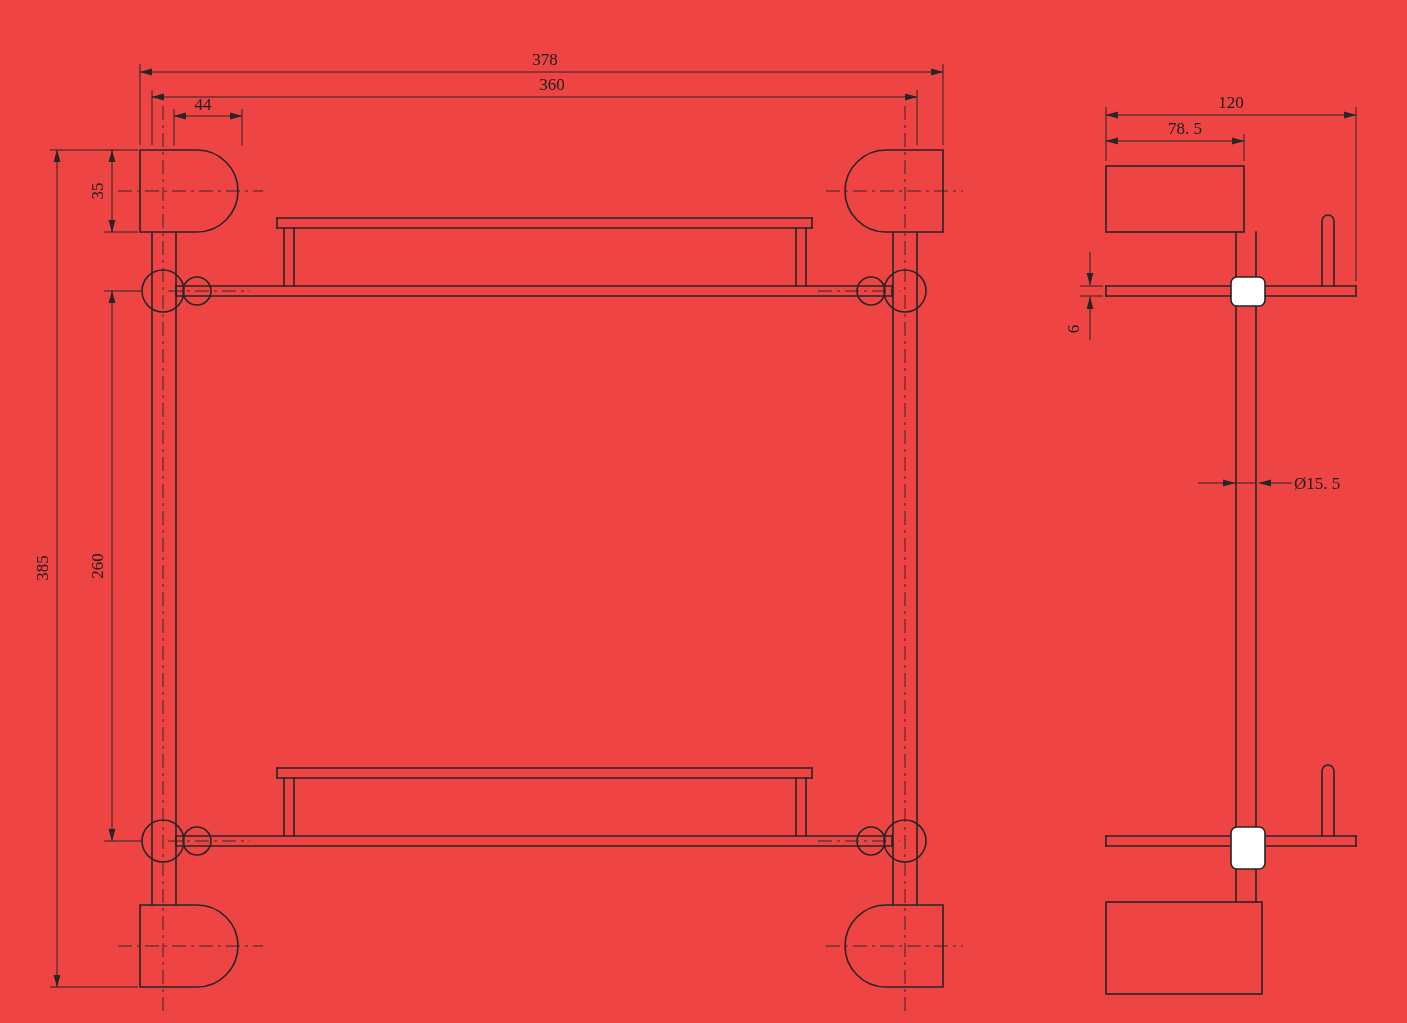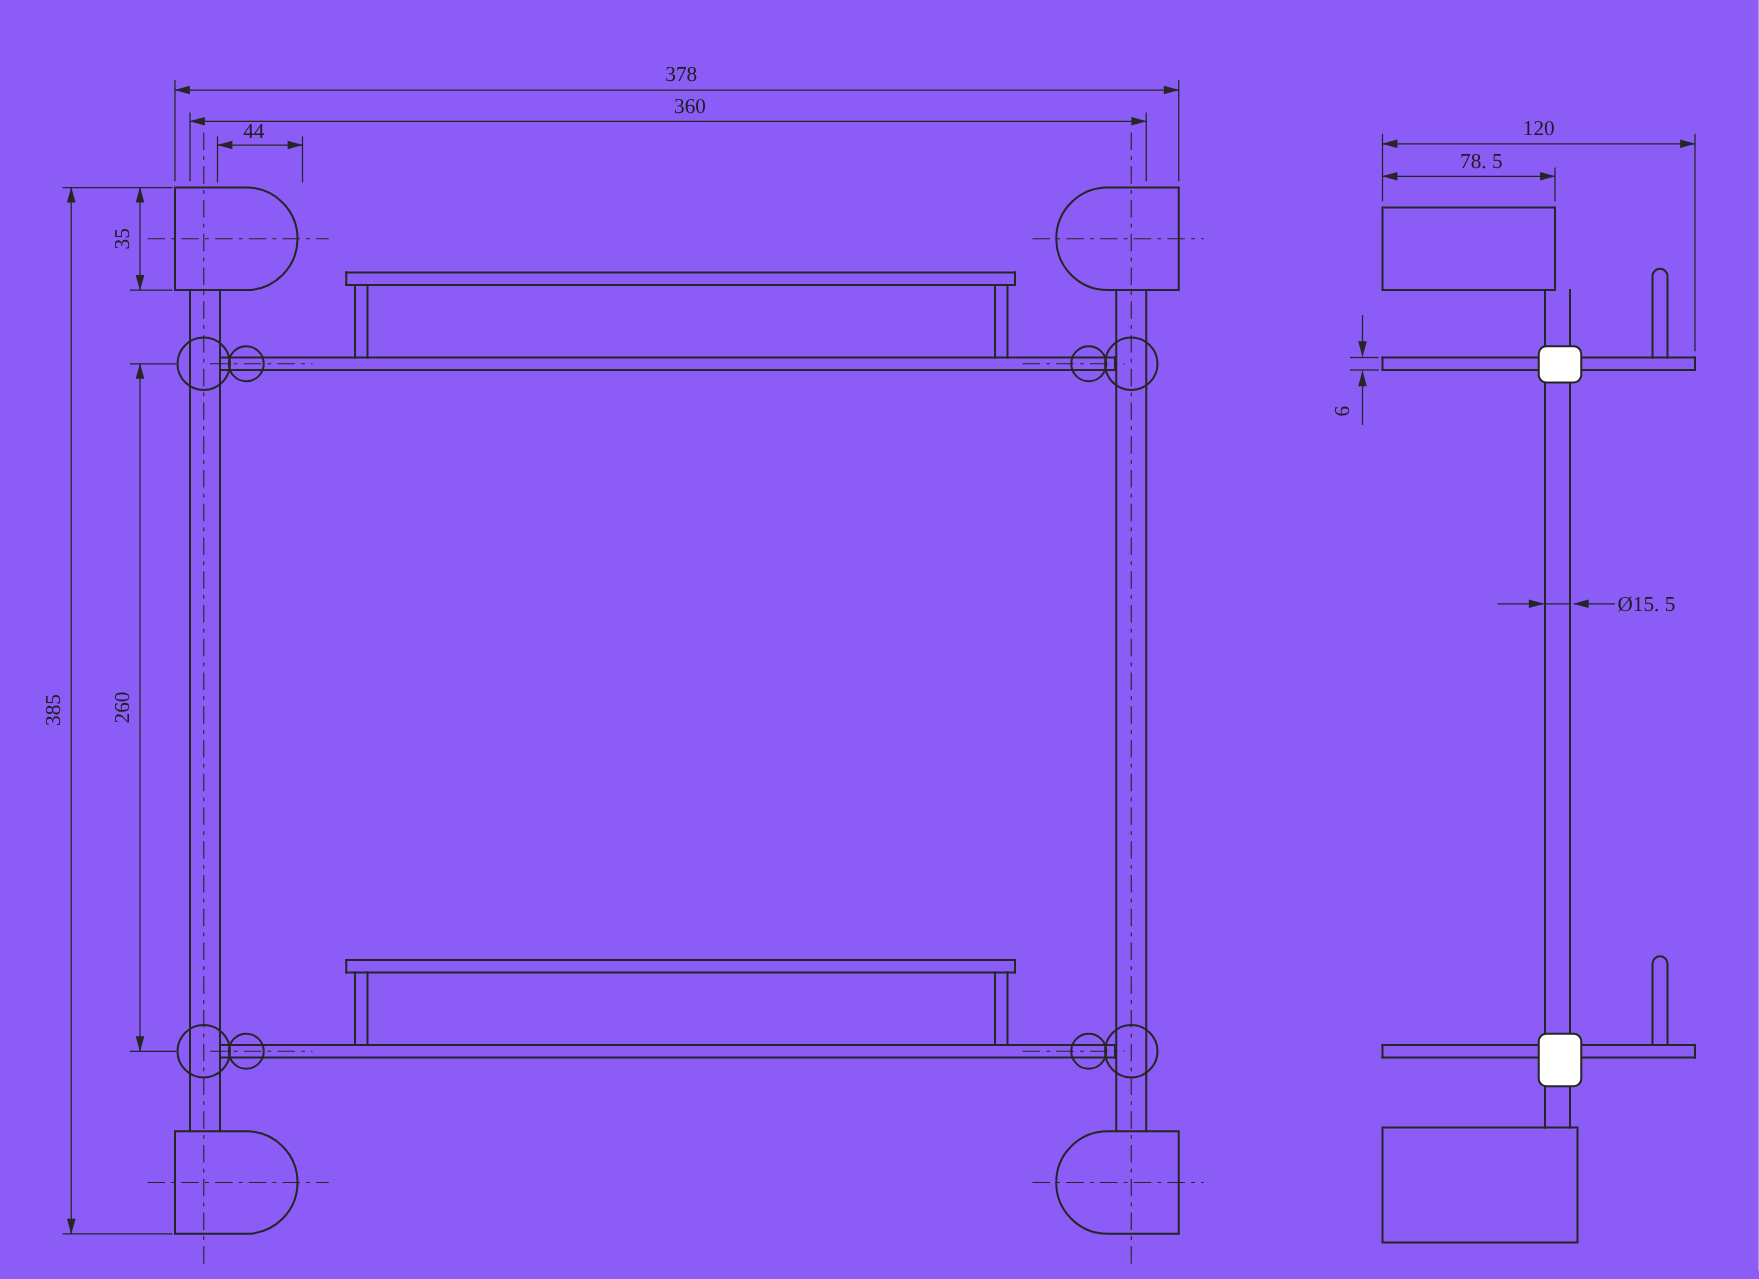--- a/index.html
+++ b/index.html
@@ -1,19 +1,19 @@
 <!DOCTYPE html>
 <html><head>
 <meta charset="utf-8">
 <style>
   html,body{margin:0;padding:0;background:#e8e8e8;}
   .stage{
     position:relative;
     width:1407px;height:1023px;
-    background:#8b5cf6;
+    background:#ef4444;
     font-family:"Liberation Serif", serif;
     overflow:hidden;
   }
   svg{display:block}
   .ln{stroke:#262626;stroke-width:1.6;fill:none;stroke-linecap:square}
   .lnf{stroke:#262626;stroke-width:1.6;fill:#ffffff}
   .dim{stroke:#262626;stroke-width:1;fill:none}
   .cl{stroke:#262626;stroke-width:0.9;fill:none;stroke-dasharray:14 5 3 5}
   text.dimtxt{
     font-family:"Liberation Serif", serif;

